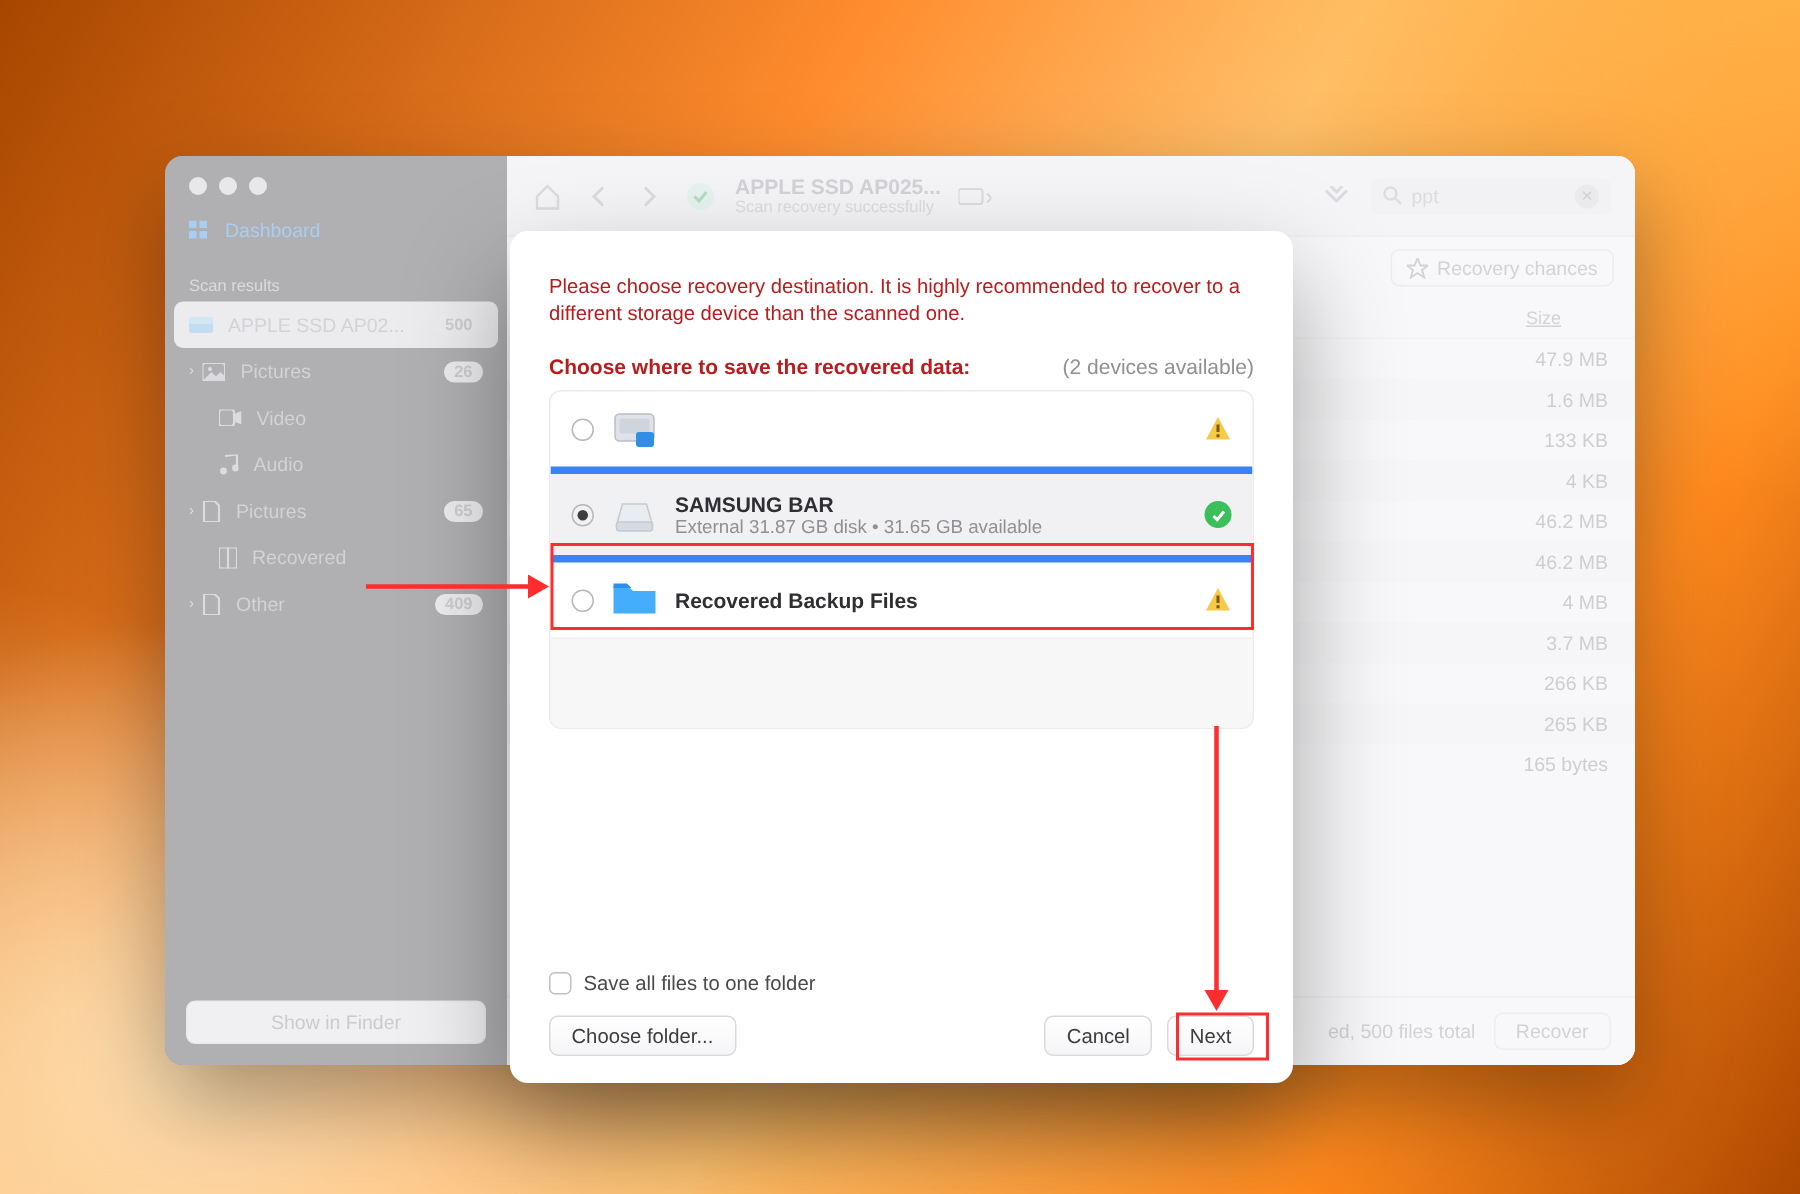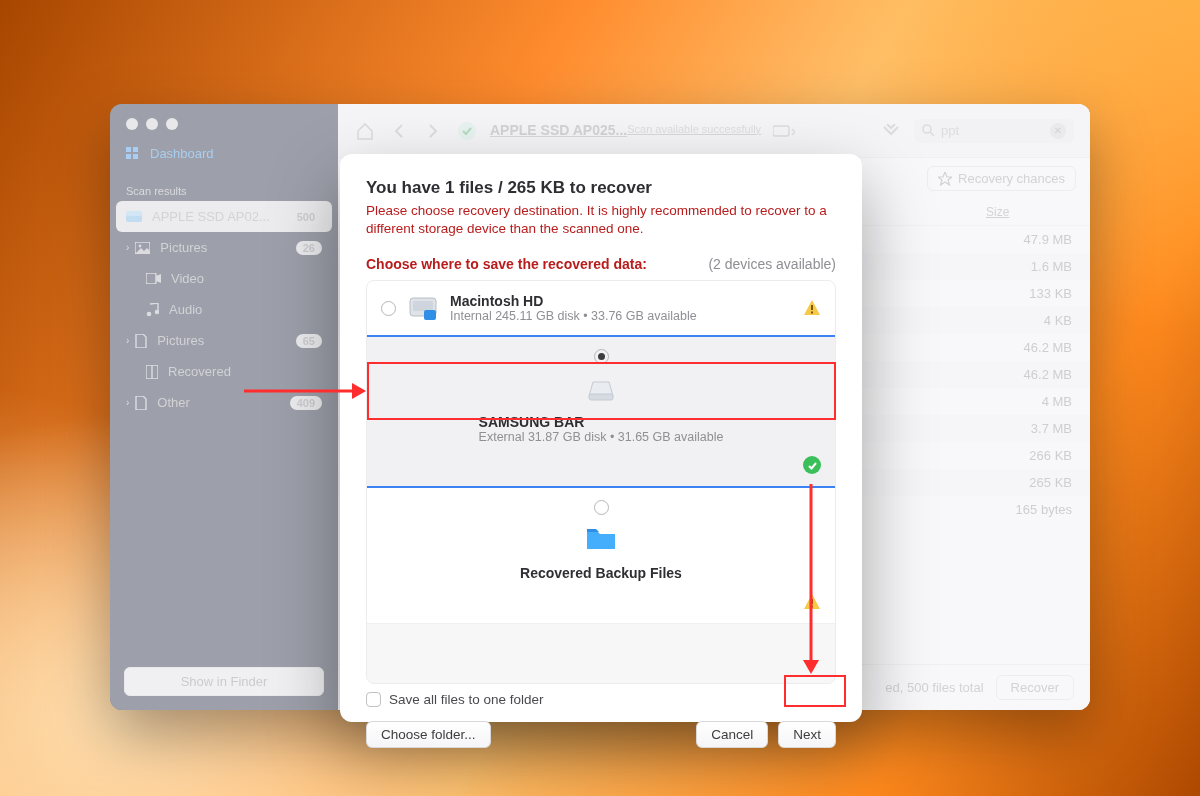--- a/index.html
+++ b/index.html
@@ -9,46 +9,46 @@
     background:
      radial-gradient(1200px 900px at -10% 110%, #ffd8a0 0%, rgba(255,216,160,0) 55%),
      radial-gradient(600px 500px at 10% 90%,  #ffe7c2 0%, rgba(255,231,194,0) 60%),
      radial-gradient(800px 700px at 105% -10%,#ffb74a 0%, rgba(255,183,74,0) 60%),
      linear-gradient(120deg,#a74600 0%, #ff8c2e 35%, #ffc06a 55%, #ff8a1e 80%, #ad4800 100%);
   }
 
   .window { position:absolute; left:110px; top:104px; width:980px; height:606px;
             background:#f6f6f7; border-radius:12px; box-shadow:0 25px 60px rgba(0,0,0,.35);
             display:flex; overflow:hidden; }
-  .sidebar{ width:228px; background:#0f172a; display:flex; flex-direction:column; }
+  .sidebar{ width:228px; background:#404040; display:flex; flex-direction:column; }
   .traffic{ display:flex; gap:8px; padding:14px 16px 8px; }
   .tl{ width:12px; height:12px; border-radius:50%; background:#d1d1d4; }
   .side-item{ display:flex; align-items:center; gap:10px; padding:8px 16px; color:#9a9aa0; font-size:13px;}
   .side-item .count{ margin-left:auto; background:#dfdfe2; color:#8e8e93; border-radius:9px; font-size:11px; padding:1px 7px;font-weight:bold;}
   .side-item.sel{ background:#dcdcdf; border-radius:6px; margin:0 6px; padding:8px 10px; }
   .side-head{ padding:16px 16px 4px; color:#b0b0b5; font-size:11px; }
   .dashboard{ color:#2f8fe6; font-weight:500; }
   .chev{ color:#b8b8bd; font-size:10px; margin-right:-4px; }
   .show-finder{ margin:auto 14px 14px; text-align:center; background:#e7e7ea; border:1px solid #d8d8db;
                 border-radius:6px; padding:6px 0; color:#86868a; font-size:13px; }
 
   .main{ flex:1; display:flex; flex-direction:column; background:#fbfbfc; }
   .toolbar{ height:54px; display:flex; align-items:center; gap:12px; padding:0 16px; color:#a9a9ae;
             border-bottom:1px solid #e6e6e8; background:#f3f3f5;}
   .tb-icn{ width:22px; height:22px; display:inline-flex; align-items:center; justify-content:center; }
-  .tb-title{ display:flex; line-height:1.1;text-decoration:underline; }
+  .tb-title{ display:flex; flex-direction:column; line-height:1.1; }
   .tb-title .t{ font-weight:600; font-size:14px; color:#9a9aa0; }
   .tb-title .s{ font-size:11px; color:#b6b6bb; }
   .tb-spacer{ flex:1; }
   .search{ display:flex; align-items:center; gap:6px; background:#ececee; border-radius:6px; padding:4px 8px;
            color:#b4b4b9; font-size:13px; min-width:160px; }
   .search .x{ margin-left:auto; width:16px;height:16px;border-radius:50%;background:#d7d7da;display:flex;align-items:center;justify-content:center;font-size:10px;color:#9a9aa0;}
 
   .cols{ display:flex; align-items:center; padding:6px 18px; font-size:12px; color:#9c9ca1; border-bottom:1px solid #ececee;}
-  .cols .c1{ flex:1; } .cols .cs{ width:86px; text-align:left;text-decoration:underline; }
+  .cols .c1{ flex:1; } .cols .cs{ width:86px; text-align:center;text-decoration:underline; }
   .rcv-chances{ display:flex; align-items:center; gap:6px; padding:8px 14px 8px 0; color:#9a9aa0; font-size:13px; justify-content:flex-end;}
   .rcv-chances .btn{ border:1px solid #e0e0e3; border-radius:6px; padding:4px 10px; display:flex; gap:6px; align-items:center;}
 
   .filelist{ flex:1; overflow:hidden; }
   .row{ display:flex; align-items:center; padding:6px 18px; font-size:13px; color:#8f8f94; }
   .row:nth-child(odd){ background:#fbfbfc; } .row:nth-child(even){ background:#f6f6f8; }
   .row .sz{ margin-left:auto; width:86px; text-align:right; }
 
   .footer{ height:46px; border-top:1px solid #e6e6e8; display:flex; align-items:center; padding:0 16px; gap:12px;
            color:#9a9aa0; font-size:13px; }
@@ -61,21 +61,21 @@
   .modal{ position:absolute; left:340px; top:154px; width:522px; height:568px; background:#fff;
           border-radius:12px; box-shadow:0 30px 70px rgba(0,0,0,.35); padding:24px 26px 18px; display:flex; flex-direction:column;}
   .modal h2{ font-size:17px; font-weight:700; color:#2f2f33; }
   .modal .sub{ font-size:13.5px; color:#b91c1c; margin-top:4px; line-height:1.35; }
   .modal .choose-row{ display:flex; align-items:center; margin-top:18px; font-size:14px; }
   .modal .choose-row b{ font-weight:700; color:#b91c1c; }
   .modal .choose-row .avail{ margin-left:auto; color:#8f8f94; }
 
   .dest-list{ margin-top:8px; border:1px solid #ececee; border-radius:8px; overflow:hidden; flex:0 0 auto;}
   .dest{ display:flex; align-items:center; gap:12px; padding:12px 14px; position:relative;}
-  .dest + .dest{ border-top:2px solid #3b82f6;flex-direction:column; }
+  .dest + .dest{ border-top:5px solid #3b82f6; }
   .dest.sel{ background:#f1f1f3; }
   .radio{ width:15px; height:15px; border:1.5px solid #b6b6bb; border-radius:50%; display:inline-flex;
           align-items:center; justify-content:center; flex:0 0 auto;}
   .radio.checked::after{ content:""; width:7px; height:7px; border-radius:50%; background:#3d3d40; }
   .drive-icn{ width:30px; height:26px; flex:0 0 auto; }
   .dest .tt{ font-weight:700; font-size:14px; color:#2f2f33; }
   .dest .ss{ font-size:12.5px; color:#8f8f94; }
   .dest .status{ margin-left:auto; }
   .warn{ width:18px;height:18px; }
   .ok{ width:18px;height:18px; border-radius:50%; background:#3bbf5a; display:flex;align-items:center;justify-content:center;}
@@ -216,21 +216,21 @@
           </svg>
       </span>
       <span class="tb-icn">
         <svg width="20" height="20" viewBox="0 0 20 20">
             <circle cx="10" cy="10" r="9" fill="#cfeedd"></circle>
             <path d="M6 10 L9 13 L14 7" fill="none" stroke="#4cb36b" stroke-width="2"></path>
           </svg>
       </span>
       <div class="tb-title">
         <span class="t">APPLE SSD AP025...</span>
-        <span class="s">Scan available successfully</span>
+        <span class="s">Scan recovery successfully</span>
       </div>
       <span class="tb-icn">
         <svg width="22" height="16" viewBox="0 0 22 16">
             <rect x="0" y="3" width="16" height="10" rx="2" fill="none" stroke="#b4b4b9" stroke-width="1.4"></rect>
             <path d="M19 6 L22 9 L19 12" fill="none" stroke="#b4b4b9" stroke-width="1.4"></path>
           </svg>
       </span>
       <span class="tb-spacer"></span>
       <span class="tb-icn">
         <svg width="20" height="14" viewBox="0 0 20 14">
@@ -310,42 +310,37 @@
       <span class="recover">
         <span>Recover</span>
       </span>
     </div>
   </div>
 
   <div class="dim"></div>
 </div>
 
 <div class="modal">
-  <h2>You have 1 files / 265 KB to recover</h2>
   <p class="sub">Please choose recovery destination. It is highly recommended to recover to a different storage device than the scanned one.</p>
 
   <div class="choose-row">
     <b>Choose where to save the recovered data:</b>
     <span class="avail">(2 devices available)</span>
   </div>
 
   <div class="dest-list">
     <div class="dest">
       <span class="radio"></span>
       <span class="drive-icn">
         <svg width="30" height="26" viewBox="0 0 30 26">
             <rect x="2" y="3" width="26" height="18" rx="3" fill="#dfe3e8" stroke="#b9bfc6"></rect>
             <rect x="5" y="6" width="20" height="10" rx="2" fill="#cfd5dc"></rect>
             <rect x="16" y="15" width="12" height="10" rx="2" fill="#2f8fe6"></rect>
           </svg>
       </span>
-      <div>
-        <div class="tt">Macintosh HD</div>
-        <div class="ss">Internal 245.11 GB disk • 33.76 GB available</div>
-      </div>
       <span class="status">
         <svg class="warn" viewBox="0 0 18 18">
             <path d="M9 1 L17 16 H1 Z" fill="#f7c948"></path>
             <rect x="8" y="6" width="2" height="5" fill="#7a5a00"></rect>
             <rect x="8" y="12.5" width="2" height="2" fill="#7a5a00"></rect>
           </svg>
       </span>
     </div>
 
     <div class="dest sel" style="position:relative;">

